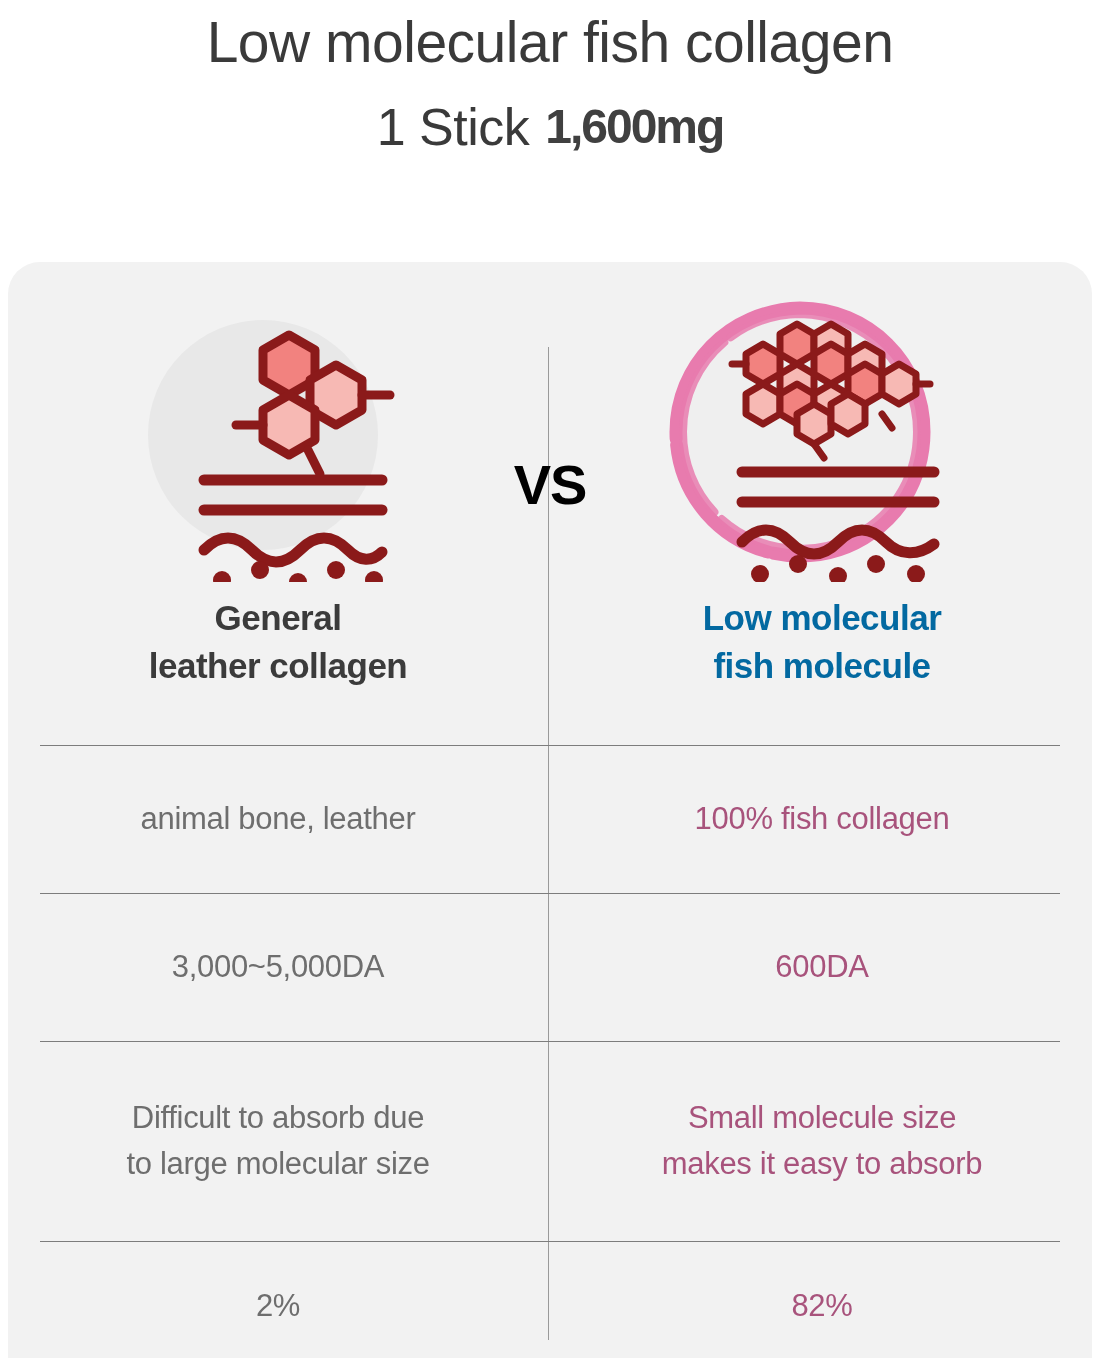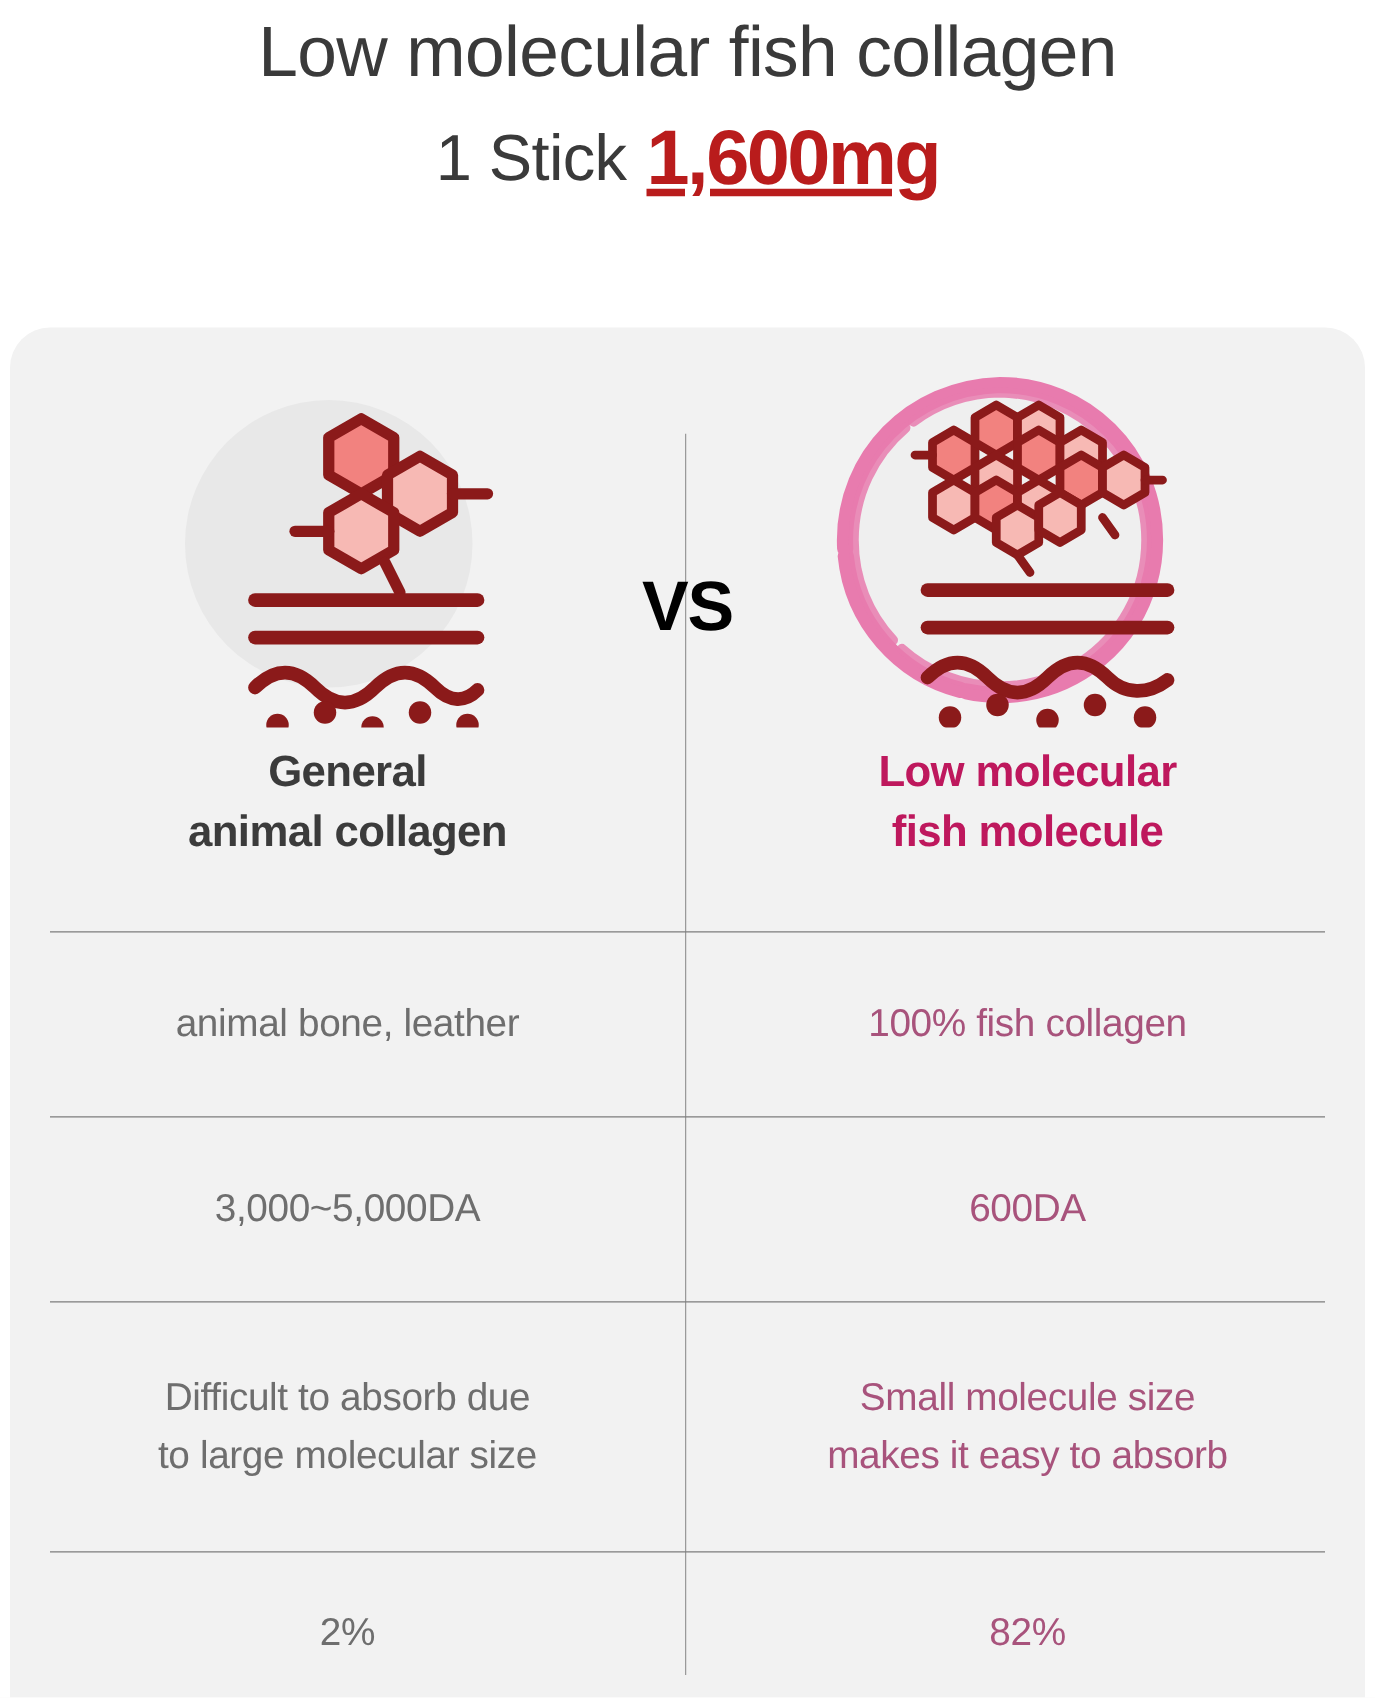--- a/index.html
+++ b/index.html
@@ -44,25 +44,24 @@
     justify-content: center;
     gap: 16px;
   }
   .stick-label {
     font-size: 52px;
     font-weight: 400;
     color: #3a3a3a;
     letter-spacing: -0.5px;
   }
   .amount-label {
-    font-size: 62px;
+    font-size: 48px;
     font-weight: 700;
-    color: #b91c1c;
+    color: #404040;
     letter-spacing: -2px;
-    text-decoration: underline;
   }
 
   
   .panel {
     position: absolute;
     top: 262px;
     left: 8px;
     width: 1084px;
     height: 1096px;
     background: #f2f2f2;
@@ -156,21 +155,21 @@
     position: absolute;
     top: 0;
     width: 540px;
     text-align: center;
     font-size: 35px;
     font-weight: 700;
     line-height: 48px;
     letter-spacing: -0.5px;
   }
   .title-cell.left  { left: 0;   color: #3b3b3b; }
-  .title-cell.right { left: 544px; color: #be185d; }
+  .title-cell.right { left: 544px; color: #0369a1; }
 
   
   .rows {
     position: absolute;
     top: 483px;
     left: 0;
     width: 1084px;
   }
   .row {
     position: relative;
@@ -296,21 +295,21 @@
           </g>
         </svg>
       </div>
 
       <div class="vs-badge">VS</div>
     </div>
 
     <div class="titles-row">
       <div class="title-cell left">
         <div>General</div>
-        <div>animal collagen</div>
+        <div>leather collagen</div>
       </div>
       <div class="title-cell right">
         <div>Low molecular</div>
         <div>fish molecule</div>
       </div>
     </div>
 
     <div class="rows">
 
       <div class="row row-h150">

